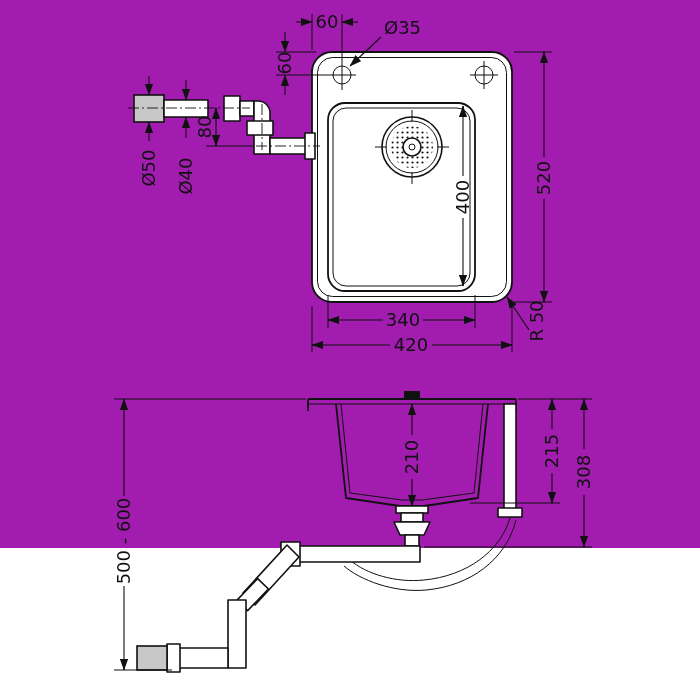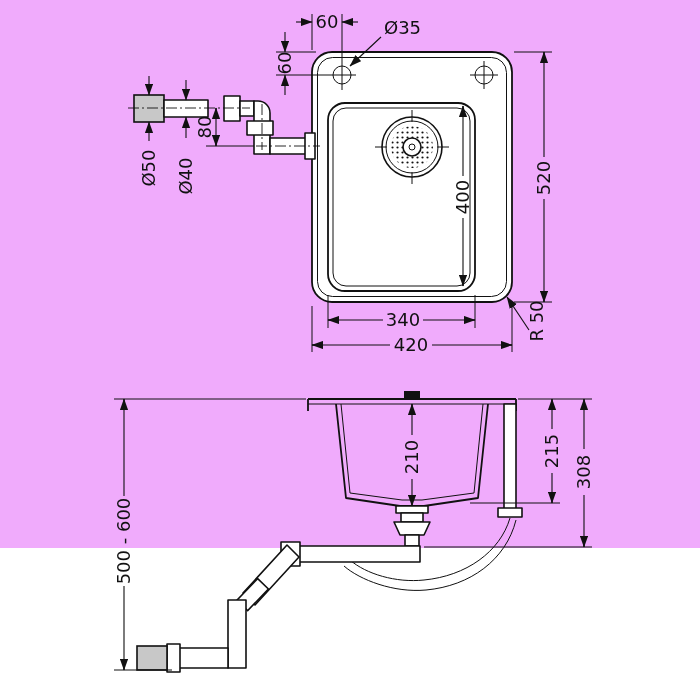--- a/index.html
+++ b/index.html
@@ -1,16 +1,16 @@
 <!DOCTYPE html>
 <html><head>
 <meta charset="utf-8">
 <style>
   html,body{margin:0;padding:0;background:#fff;width:700px;height:700px;overflow:hidden}
-  .canvas{width:700px;height:548px;background:#f0abfc}
+  .canvas{width:700px;height:548px;background:#a21caf}
   svg text{font-family:"DejaVu Sans","Liberation Sans",sans-serif;font-size:18px;fill:#111}
   .ln{fill:none;stroke:#111;stroke-width:1.8;stroke-linejoin:round}
   .thin{fill:none;stroke:#111;stroke-width:1}
   .shape{fill:#fff;stroke:#111;stroke-width:1.8;stroke-linejoin:round}
   .shape2{fill:#fff;stroke:#111;stroke-width:1.6;stroke-linejoin:round}
   .stub{fill:#c8c8c8;stroke:#111;stroke-width:1.6}
   .dim{fill:none;stroke:#111;stroke-width:1.1}
   .cl{fill:none;stroke:#111;stroke-width:0.9;stroke-dasharray:11 3 2 3}
   .tick{fill:#111;stroke:none}
 </style>

